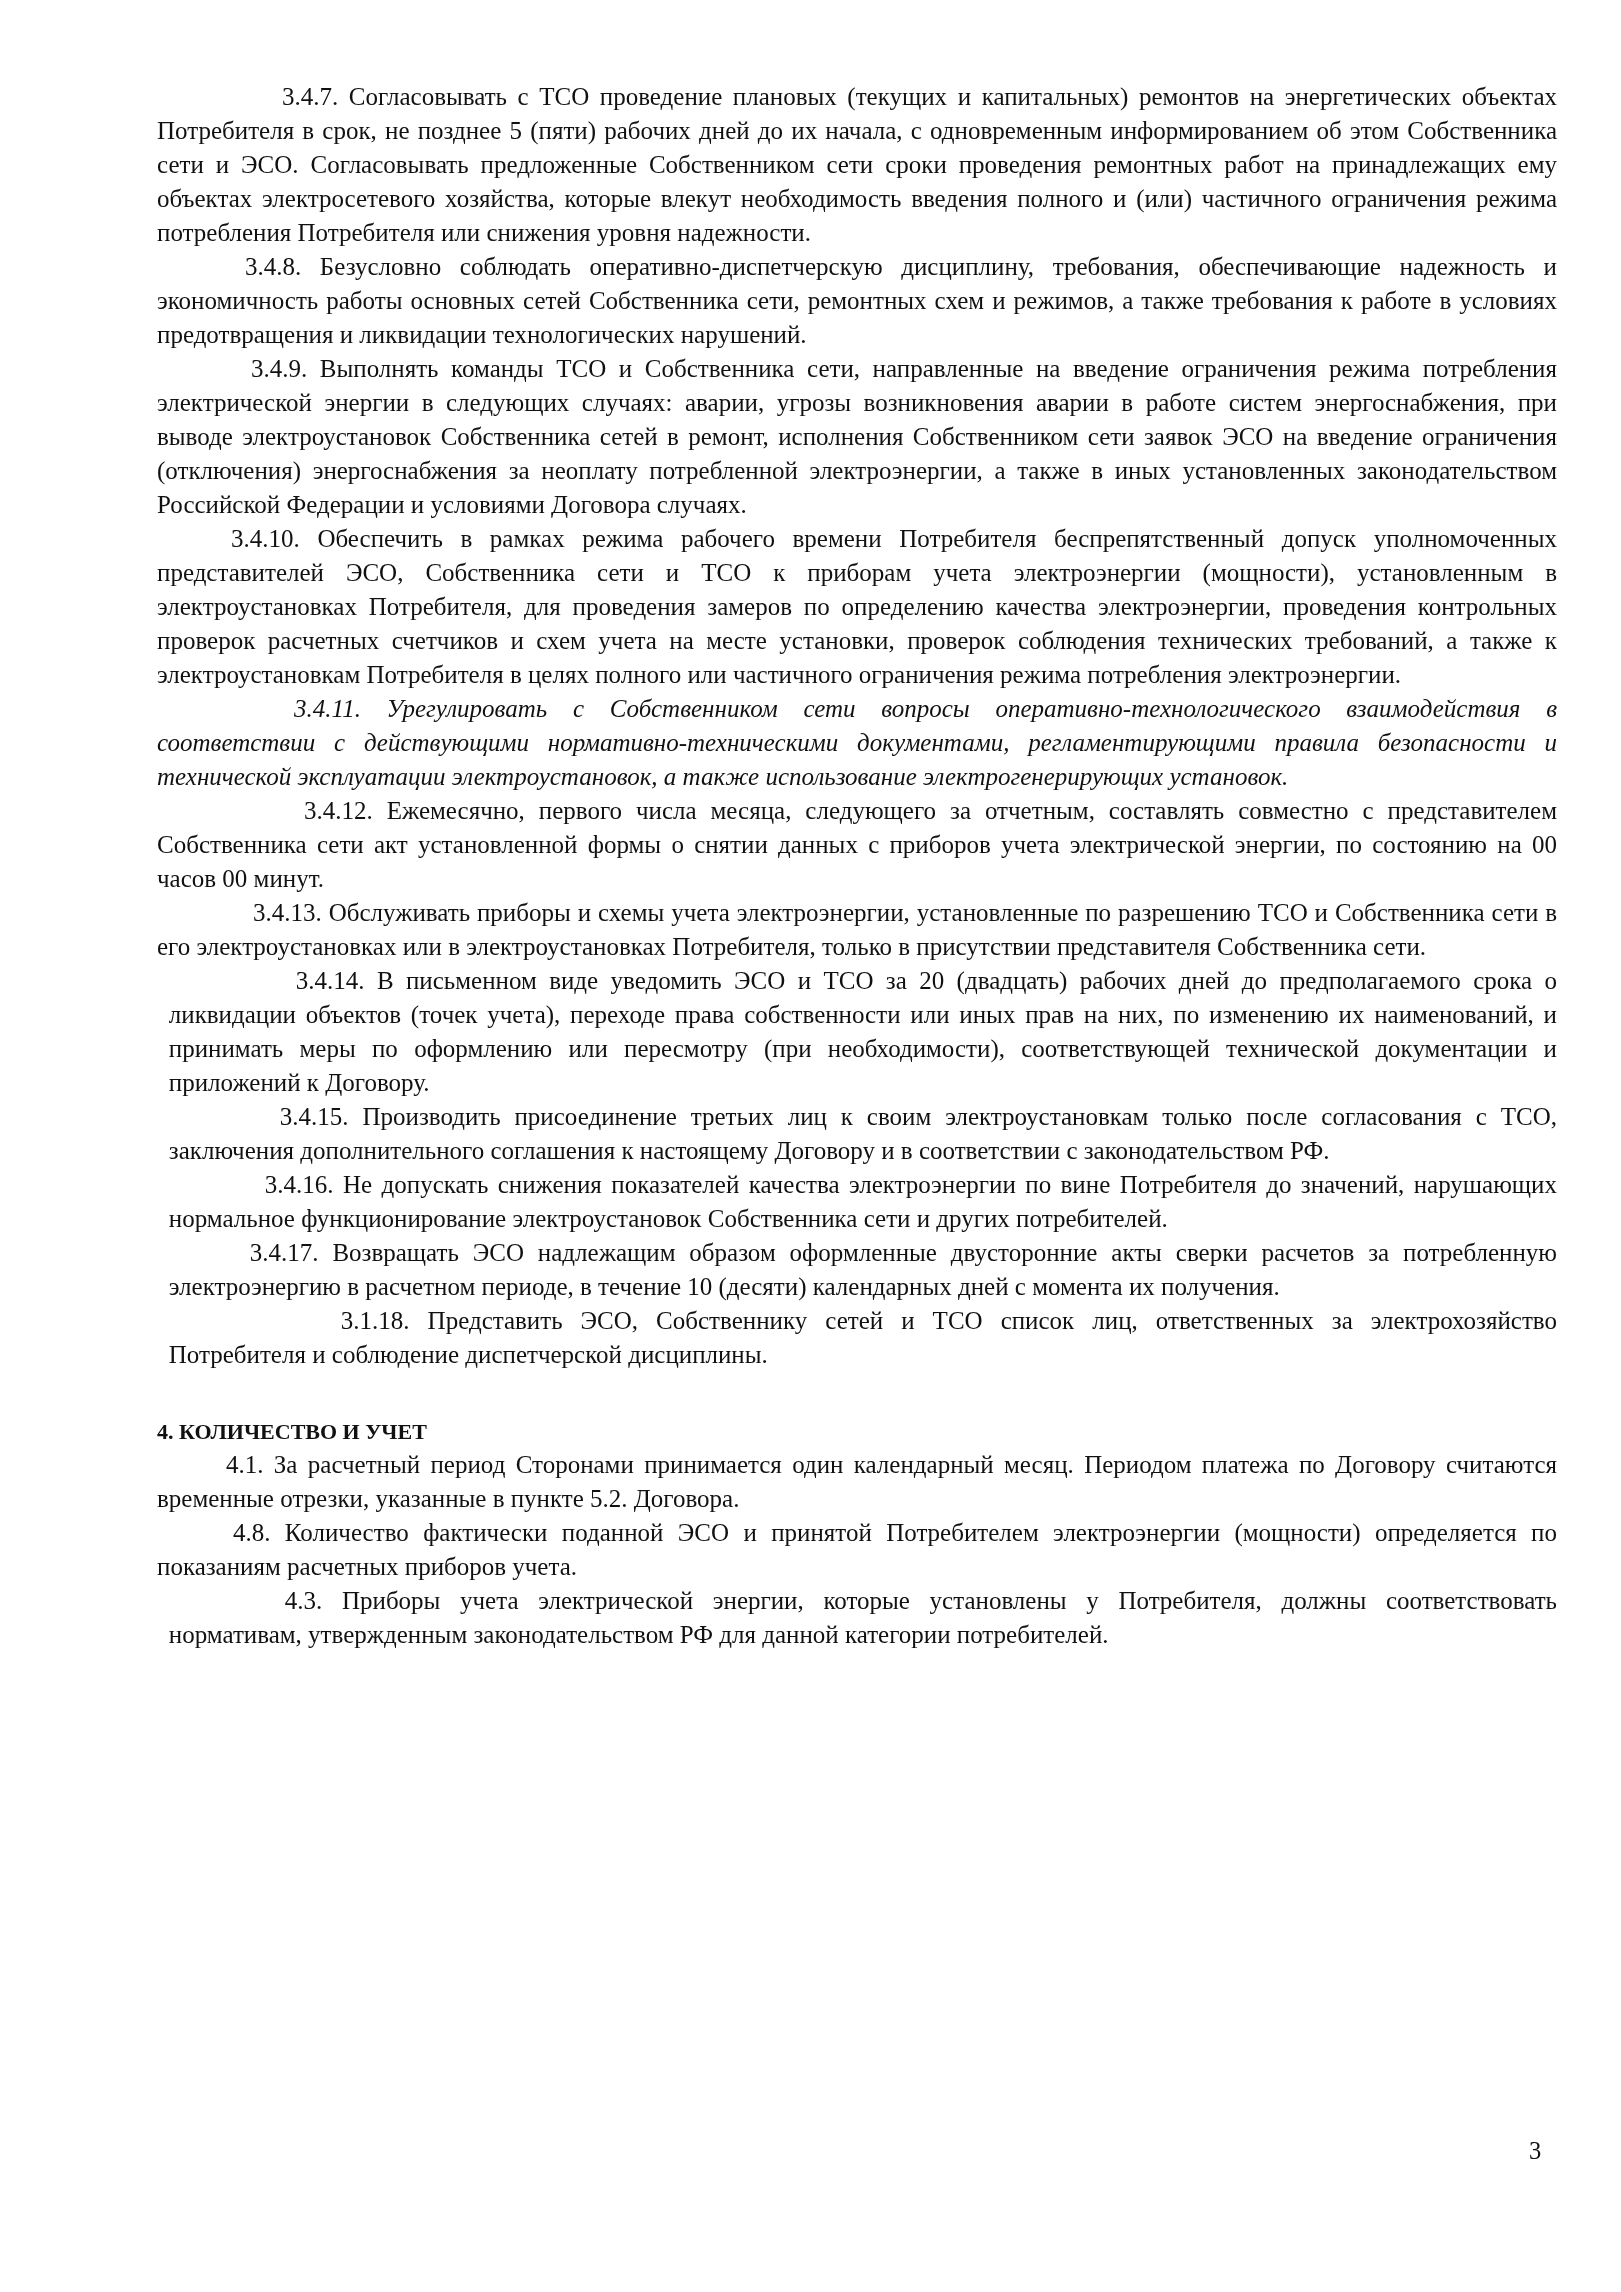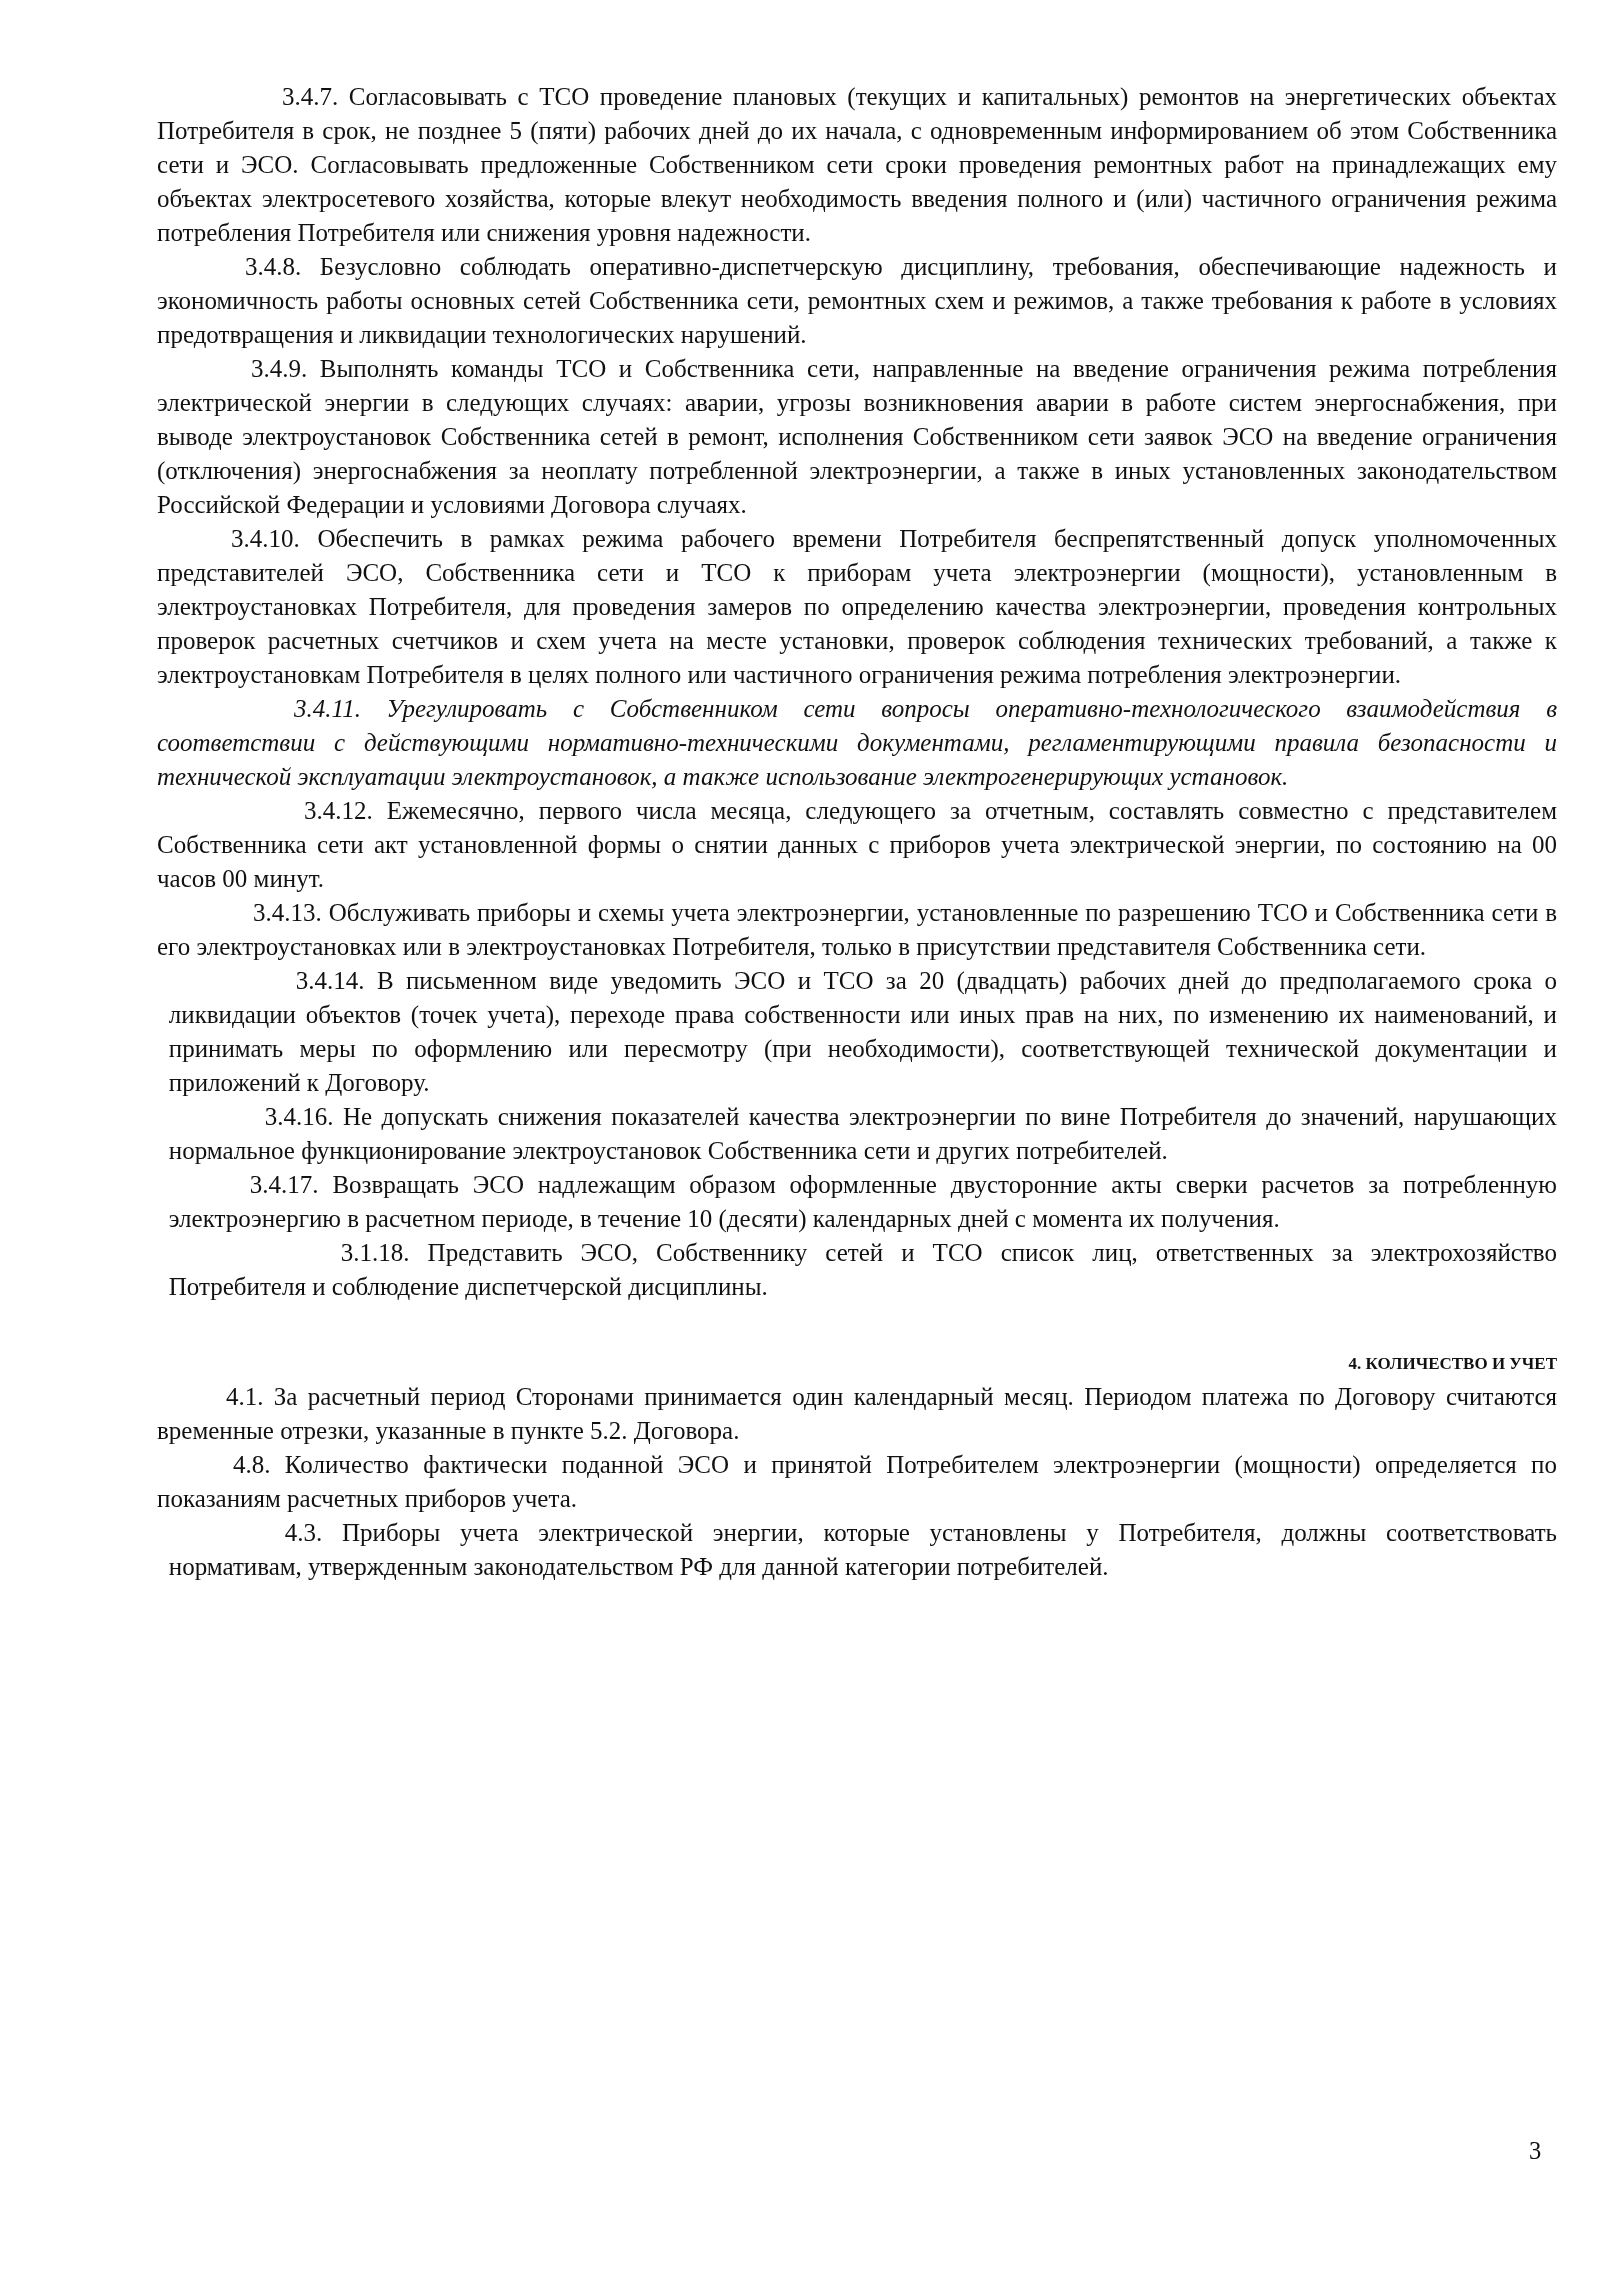--- a/index.html
+++ b/index.html
@@ -32,23 +32,23 @@
   .ind7 { text-indent: 96px; }
   .ind8 { text-indent: 127px; }
   .ind9 { text-indent: 111px; }
   .ind10 { text-indent: 81px; }
   .ind11 { text-indent: 172px; }
   .ind12 { text-indent: 69px; }
   .ind13 { text-indent: 76px; }
   .ind14 { text-indent: 116px; }
   .shift { padding-left: 11.8px; }
   .section-title {
-    font-size: 17px;
+    font-size: 22px;
     font-weight: bold;
-    text-align: right;
+    text-align: left;
     margin: 43px 0 0 0;
     line-height: 33px;
   }
   .page-number {
     position: absolute;
     left: 1529px;
     top: 2137px;
     font-size: 24.5px;
     font-family: "Liberation Serif", serif;
   }
@@ -58,20 +58,21 @@
 
 <div class="page">
   <p class="para ind1">3.4.7. Согласовывать с ТСО проведение плановых (текущих и капитальных) ремонтов на энергетических объектах Потребителя в срок, не позднее 5 (пяти) рабочих дней до их начала, с одновременным информированием об этом Собственника сети и ЭСО. Согласовывать предложенные Собственником сети сроки проведения ремонтных работ на принадлежащих ему объектах электросетевого хозяйства, которые влекут необходимость введения полного и (или) частичного ограничения режима потребления Потребителя или снижения уровня надежности.</p>
   <p class="para ind2">3.4.8. Безусловно соблюдать оперативно-диспетчерскую дисциплину, требования, обеспечивающие надежность и экономичность работы основных сетей Собственника сети, ремонтных схем и режимов, а также требования к работе в условиях предотвращения и ликвидации технологических нарушений.</p>
   <p class="para ind3">3.4.9. Выполнять команды ТСО и Собственника сети, направленные на введение ограничения режима потребления электрической энергии в следующих случаях: аварии, угрозы возникновения аварии в работе систем энергоснабжения, при выводе электроустановок Собственника сетей в ремонт, исполнения Собственником сети заявок ЭСО на введение ограничения (отключения) энергоснабжения за неоплату потребленной электроэнергии, а также в иных установленных законодательством Российской Федерации и условиями Договора случаях.</p>
   <p class="para ind4">3.4.10. Обеспечить в рамках режима рабочего времени Потребителя беспрепятственный допуск уполномоченных представителей ЭСО, Собственника сети и ТСО к приборам учета электроэнергии (мощности), установленным в электроустановках Потребителя, для проведения замеров по определению качества электроэнергии, проведения контрольных проверок расчетных счетчиков и схем учета на месте установки, проверок соблюдения технических требований, а также к электроустановкам Потребителя в целях полного или частичного ограничения режима потребления электроэнергии.</p>
   <p class="para ind5">3.4.11. Урегулировать с Собственником сети вопросы оперативно-технологического взаимодействия в соответствии с действующими нормативно-техническими документами, регламентирующими правила безопасности и технической эксплуатации электроустановок, а также использование электрогенерирующих установок.</p>
   <p class="para ind6">3.4.12. Ежемесячно, первого числа месяца, следующего за отчетным, составлять совместно с представителем Собственника сети акт установленной формы о снятии данных с приборов учета электрической энергии, по состоянию на 00 часов 00 минут.</p>
   <p class="para ind7">3.4.13. Обслуживать приборы и схемы учета электроэнергии, установленные по разрешению ТСО и Собственника сети в его электроустановках или в электроустановках Потребителя, только в присутствии представителя Собственника сети.</p>
   <p class="para ind8 shift">3.4.14. В письменном виде уведомить ЭСО и ТСО за 20 (двадцать) рабочих дней до предполагаемого срока о ликвидации объектов (точек учета), переходе права собственности или иных прав на них, по изменению их наименований, и принимать меры по оформлению или пересмотру (при необходимости), соответствующей технической документации и приложений к Договору.</p>
+  <p class="para ind9 shift">3.4.15. Производить присоединение третьих лиц к своим электроустановкам только после согласования с ТСО, заключения дополнительного соглашения к настоящему Договору и в соответствии с законодательством РФ.</p>
   <p class="para ind7 shift">3.4.16. Не допускать снижения показателей качества электроэнергии по вине Потребителя до значений, нарушающих нормальное функционирование электроустановок Собственника сети и других потребителей.</p>
   <p class="para ind10 shift">3.4.17. Возвращать ЭСО надлежащим образом оформленные двусторонние акты сверки расчетов за потребленную электроэнергию в расчетном периоде, в течение 10 (десяти) календарных дней с момента их получения.</p>
   <p class="para ind11 shift">3.1.18. Представить ЭСО, Собственнику сетей и ТСО список лиц, ответственных за электрохозяйство Потребителя и соблюдение диспетчерской дисциплины.</p>
 
   <h2 class="section-title">4. КОЛИЧЕСТВО И УЧЕТ</h2>
 
   <p class="para ind12">4.1. За расчетный период Сторонами принимается один календарный месяц. Периодом платежа по Договору   считаются временные отрезки, указанные в пункте 5.2. Договора.</p>
   <p class="para ind13">4.8. Количество фактически поданной ЭСО и принятой Потребителем электроэнергии (мощности) определяется по показаниям расчетных приборов учета.</p>
   <p class="para ind14 shift">4.3. Приборы учета электрической энергии, которые установлены у Потребителя, должны соответствовать нормативам, утвержденным законодательством РФ для данной категории потребителей.</p>
 </div>

